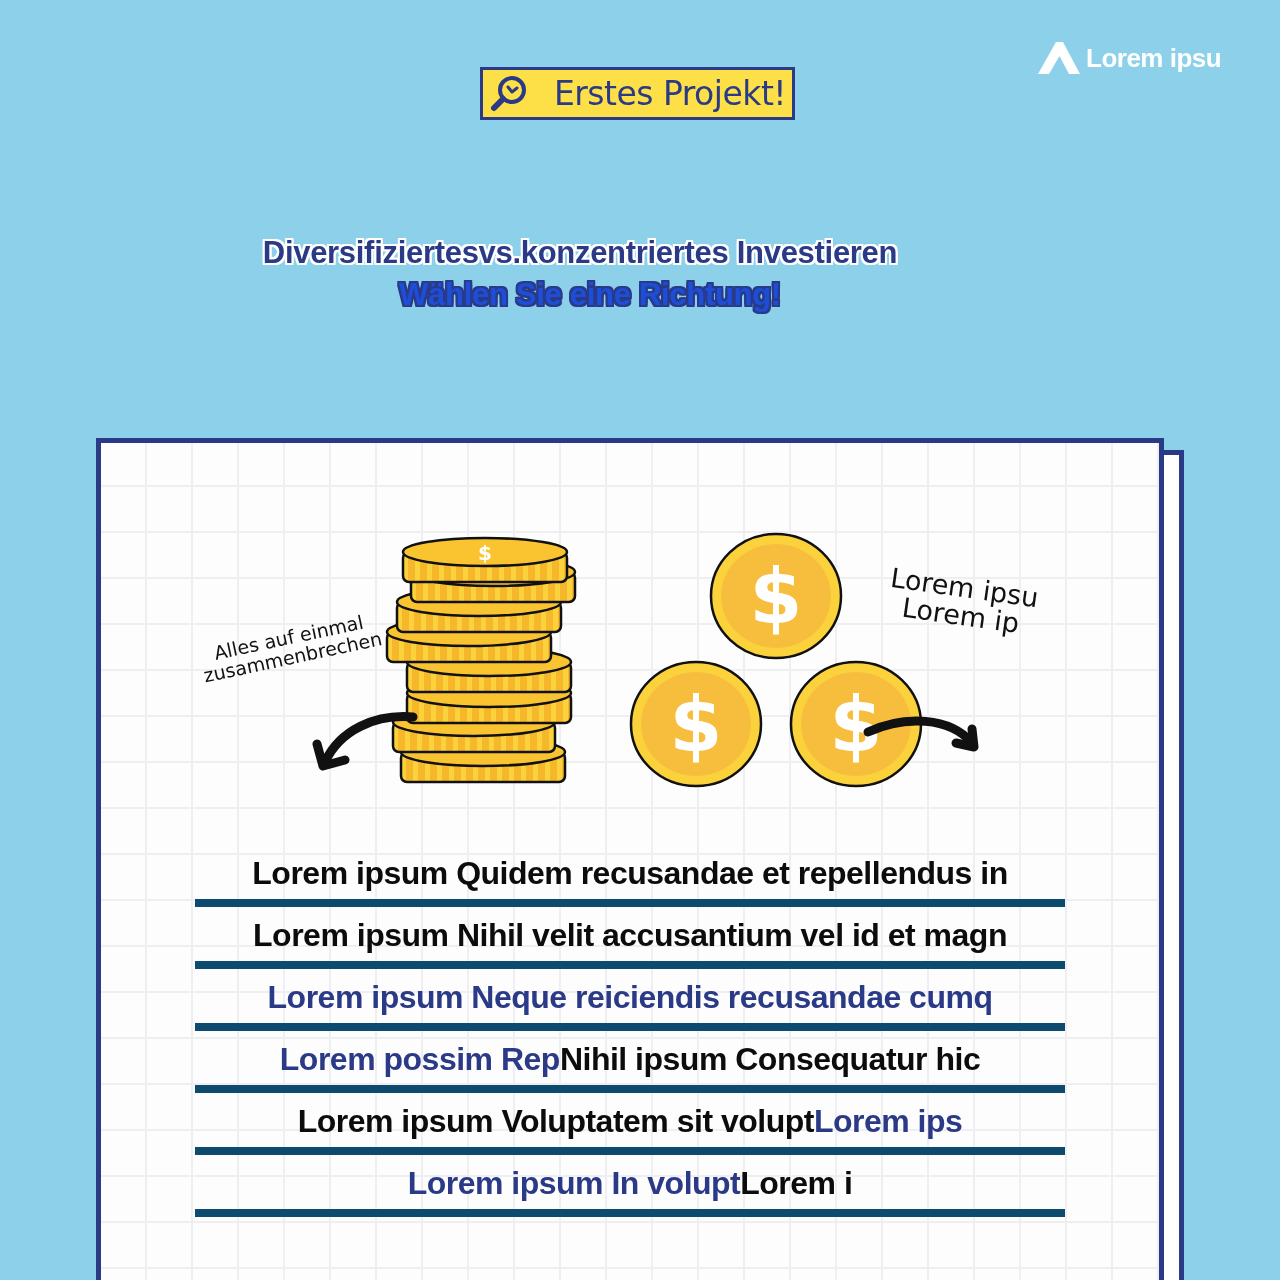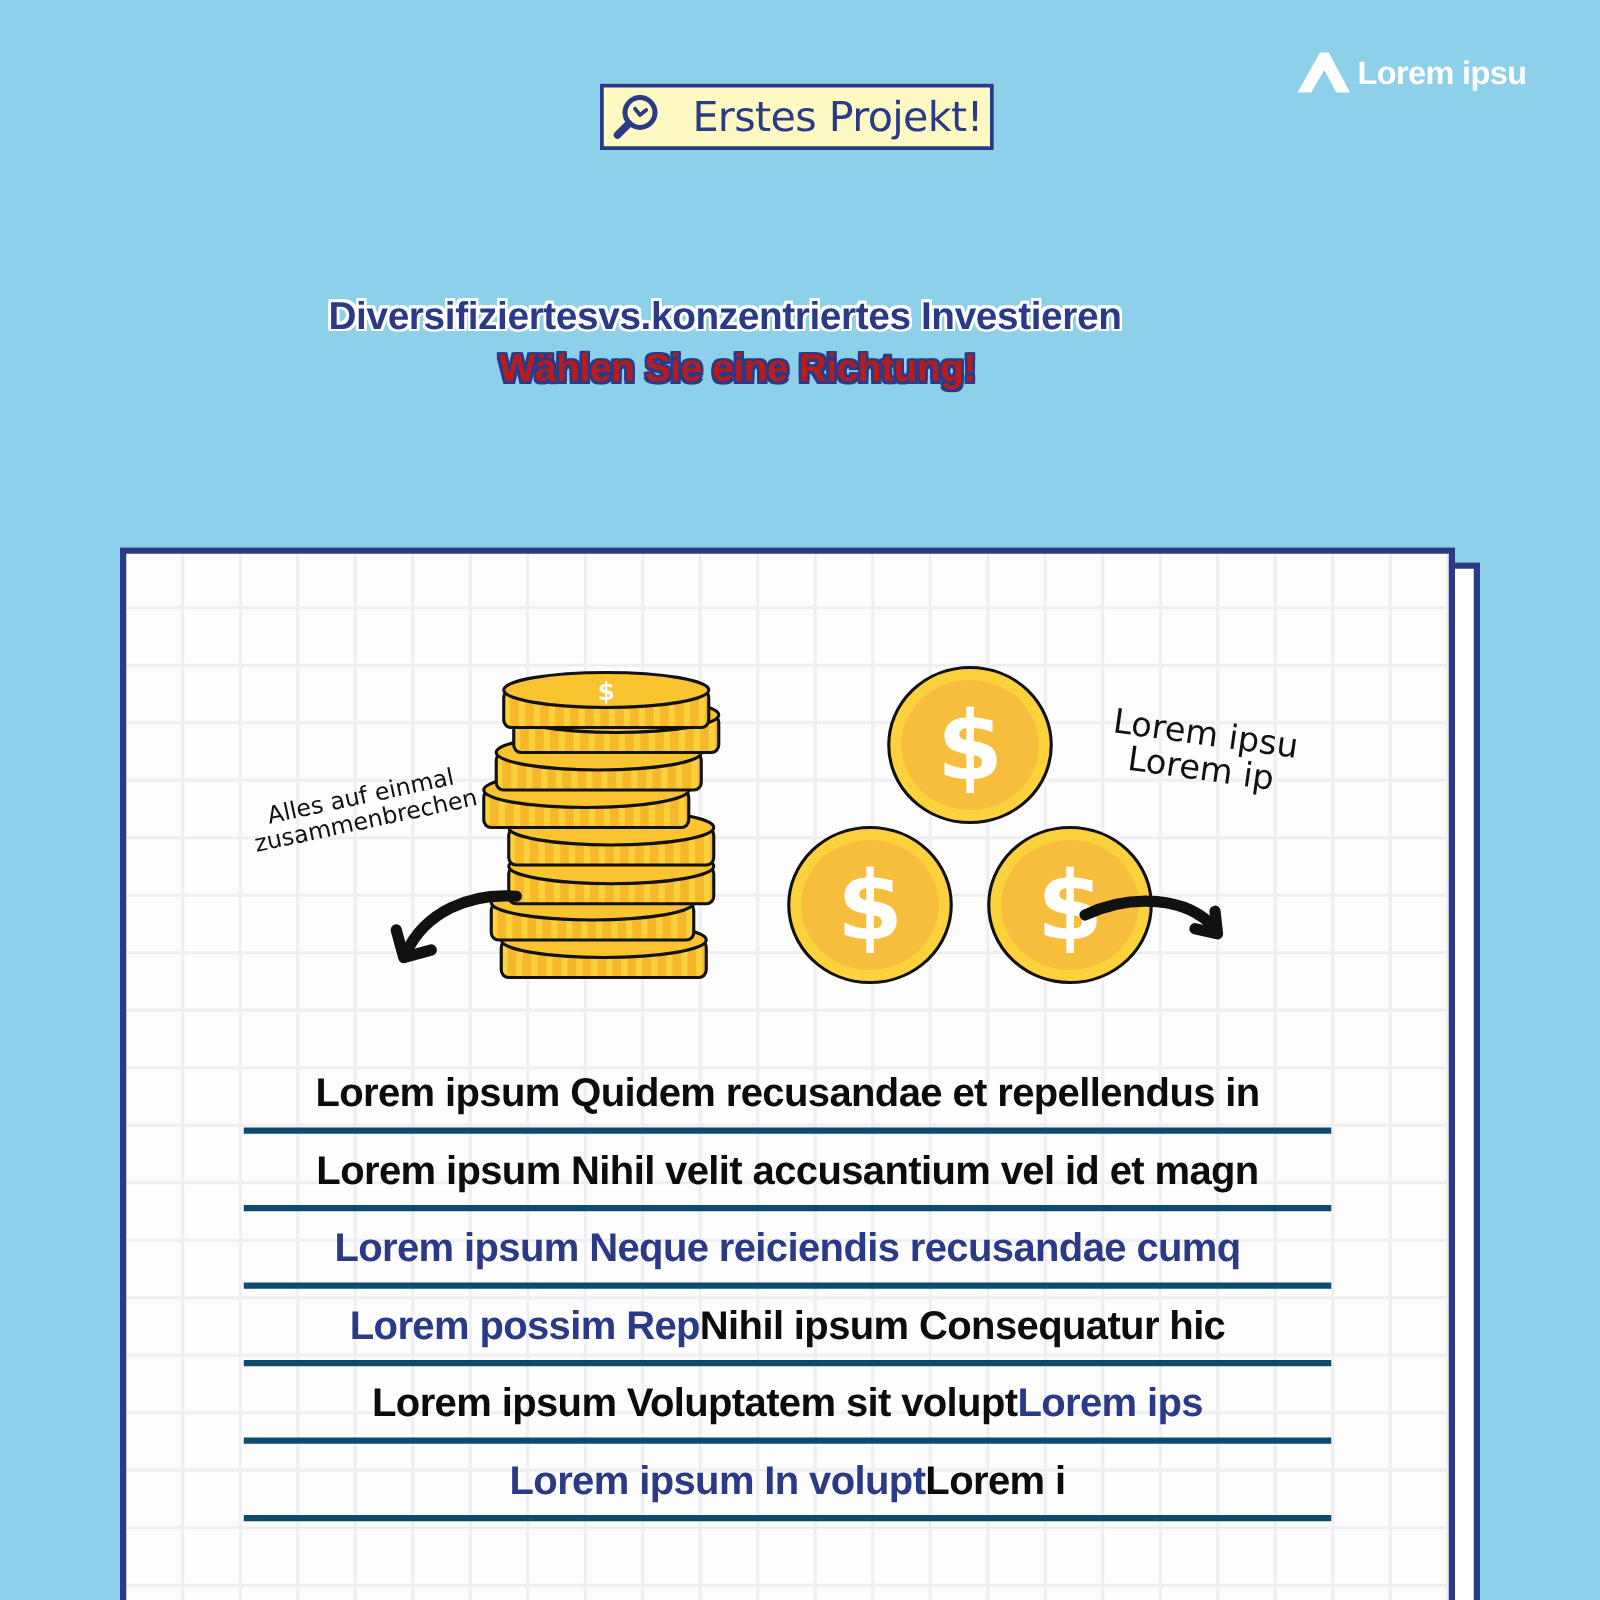--- a/index.html
+++ b/index.html
@@ -12,38 +12,38 @@
   .logo {
     position: absolute; left: 1036px; top: 40px;
     display: flex; align-items: center; gap: 4px;
   }
   .logo-text {
     color: #ffffff; font-weight: 700; font-size: 26px; letter-spacing: -0.5px;
     font-family: "Liberation Sans", sans-serif;
   }
   .badge {
     position: absolute; left: 480px; top: 67px; width: 315px; height: 53px;
-    border: 3px solid #2b3a86; background: #fef9c3; box-sizing: border-box;
+    border: 3px solid #2b3a86; background: #fde047; box-sizing: border-box;
     display: flex; align-items: center; justify-content: center; gap: 25px;
   }
   .badge-text {
     color: #2b3a86; font-size: 33px; font-family: "DejaVu Sans", sans-serif;
     letter-spacing: -0.5px;
   }
   .headline {
     position: absolute; left: 0; top: 232px; width: 1160px; text-align: center;
     font-weight: 700; font-size: 31px; line-height: 42px; letter-spacing: -0.3px;
     font-family: "Liberation Sans", sans-serif;
   }
   .headline .l1 {
     color: #2b3a86;
     text-shadow: -2px -2px 0 #fff, 2px -2px 0 #fff, -2px 2px 0 #fff, 2px 2px 0 #fff, 0 2px 0 #fff, 0 -2px 0 #fff, 2px 0 0 #fff, -2px 0 0 #fff;
   }
   .headline .l2 {
-    color: #b91c1c;
+    color: #1d4ed8;
     text-shadow: -2px -2px 0 #2b3a86, 2px -2px 0 #2b3a86, -2px 2px 0 #2b3a86, 2px 2px 0 #2b3a86, 0 2px 0 #2b3a86, 0 -2px 0 #2b3a86, 2px 0 0 #2b3a86, -2px 0 0 #2b3a86;
     padding-left: 20px;
   }
   .paper-back {
     position: absolute; left: 130px; top: 450px; width: 1054px; height: 900px;
     border: 5px solid #2b3a86; background: #ffffff; box-sizing: border-box;
   }
   .paper {
     position: absolute; left: 96px; top: 438px; width: 1068px; height: 900px;
     border: 5px solid #2b3a86; box-sizing: border-box;
@@ -64,21 +64,21 @@
   }
   .note-right {
     left: 888px; top: 574px; font-size: 27px; transform: rotate(8deg);
     text-align: center;
   }
   .lines {
     position: absolute; left: 195px; top: 845px; width: 870px;
   }
   .line {
     height: 62px; box-sizing: border-box;
-    border-bottom: 5px solid #0c4a6e;
+    border-bottom: 8px solid #0c4a6e;
     display: flex; align-items: center; justify-content: center;
     font-weight: 700; font-size: 32px; letter-spacing: -0.5px;
     font-family: "Liberation Sans", sans-serif;
     padding-top: 2px;
   }
   .c-black { color: #0c0c0c; }
   .c-blue { color: #2b3a86; }
   svg { display: block; }
 </style>
 </head>

